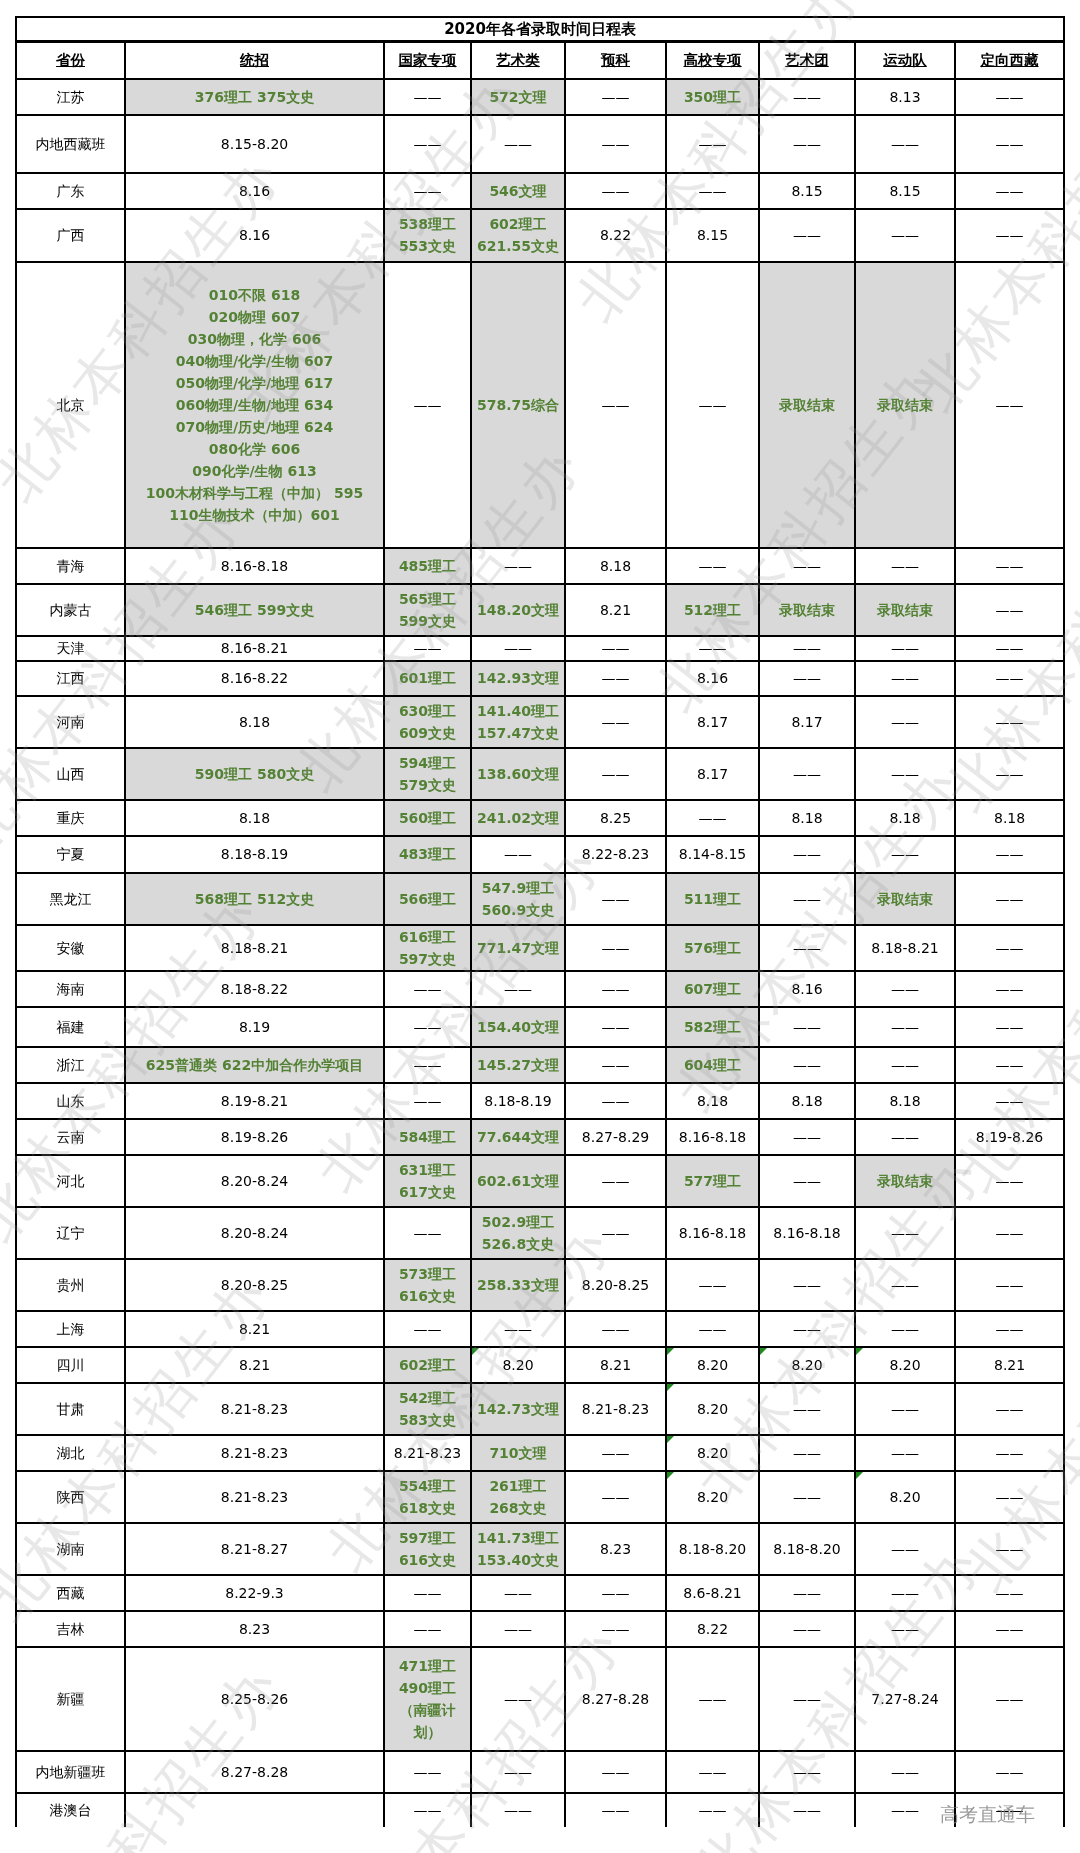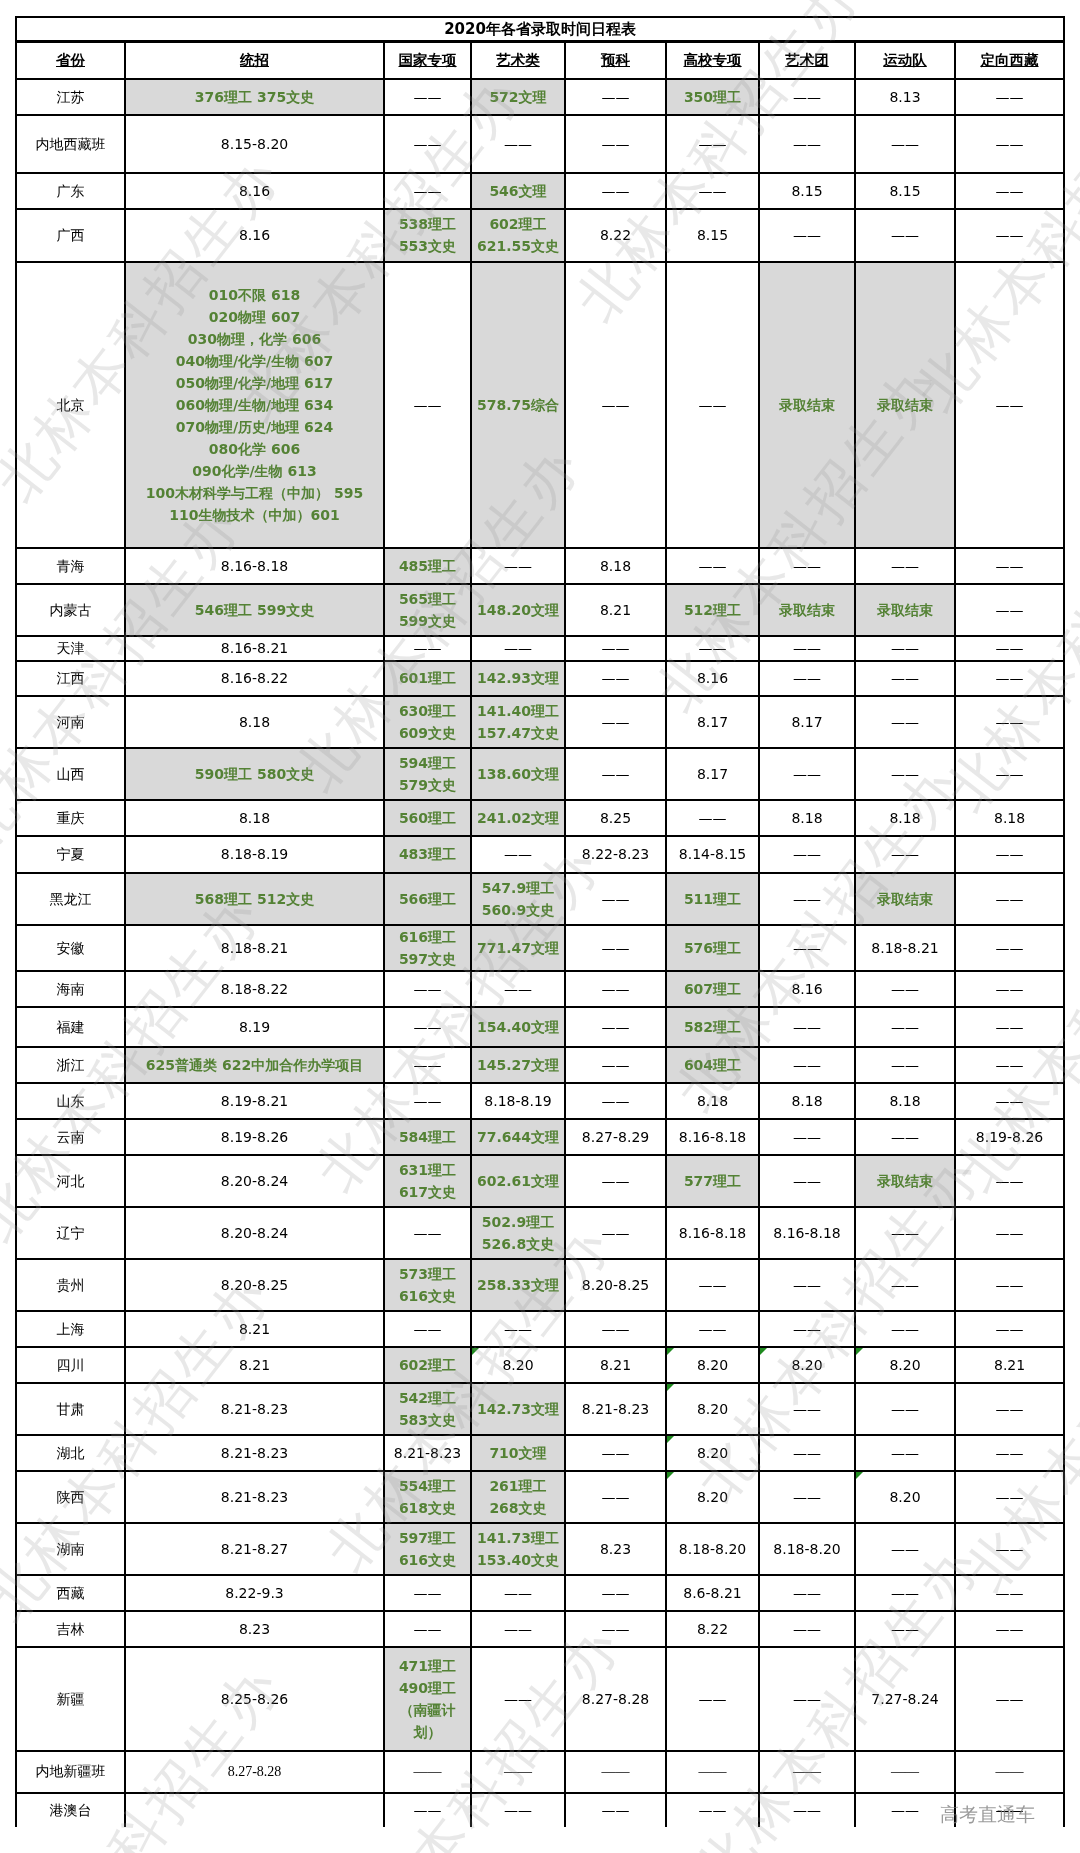--- a/index.html
+++ b/index.html
@@ -941,21 +941,21 @@
           <td class="">
             <span class="line">——</span>
           </td>
           <td class="">
             <span class="line">7.27-8.24</span>
           </td>
           <td class="">
             <span class="line">——</span>
           </td>
         </tr>
-        <tr style="height: 42px; font-family: Liberation Serif, serif;">
+        <tr style="height: 42px;">
           <td>内地新疆班</td>
           <td class="">
             <span class="line">8.27-8.28</span>
           </td>
           <td class="">
             <span class="line">——</span>
           </td>
           <td class="">
             <span class="line">——</span>
           </td>

